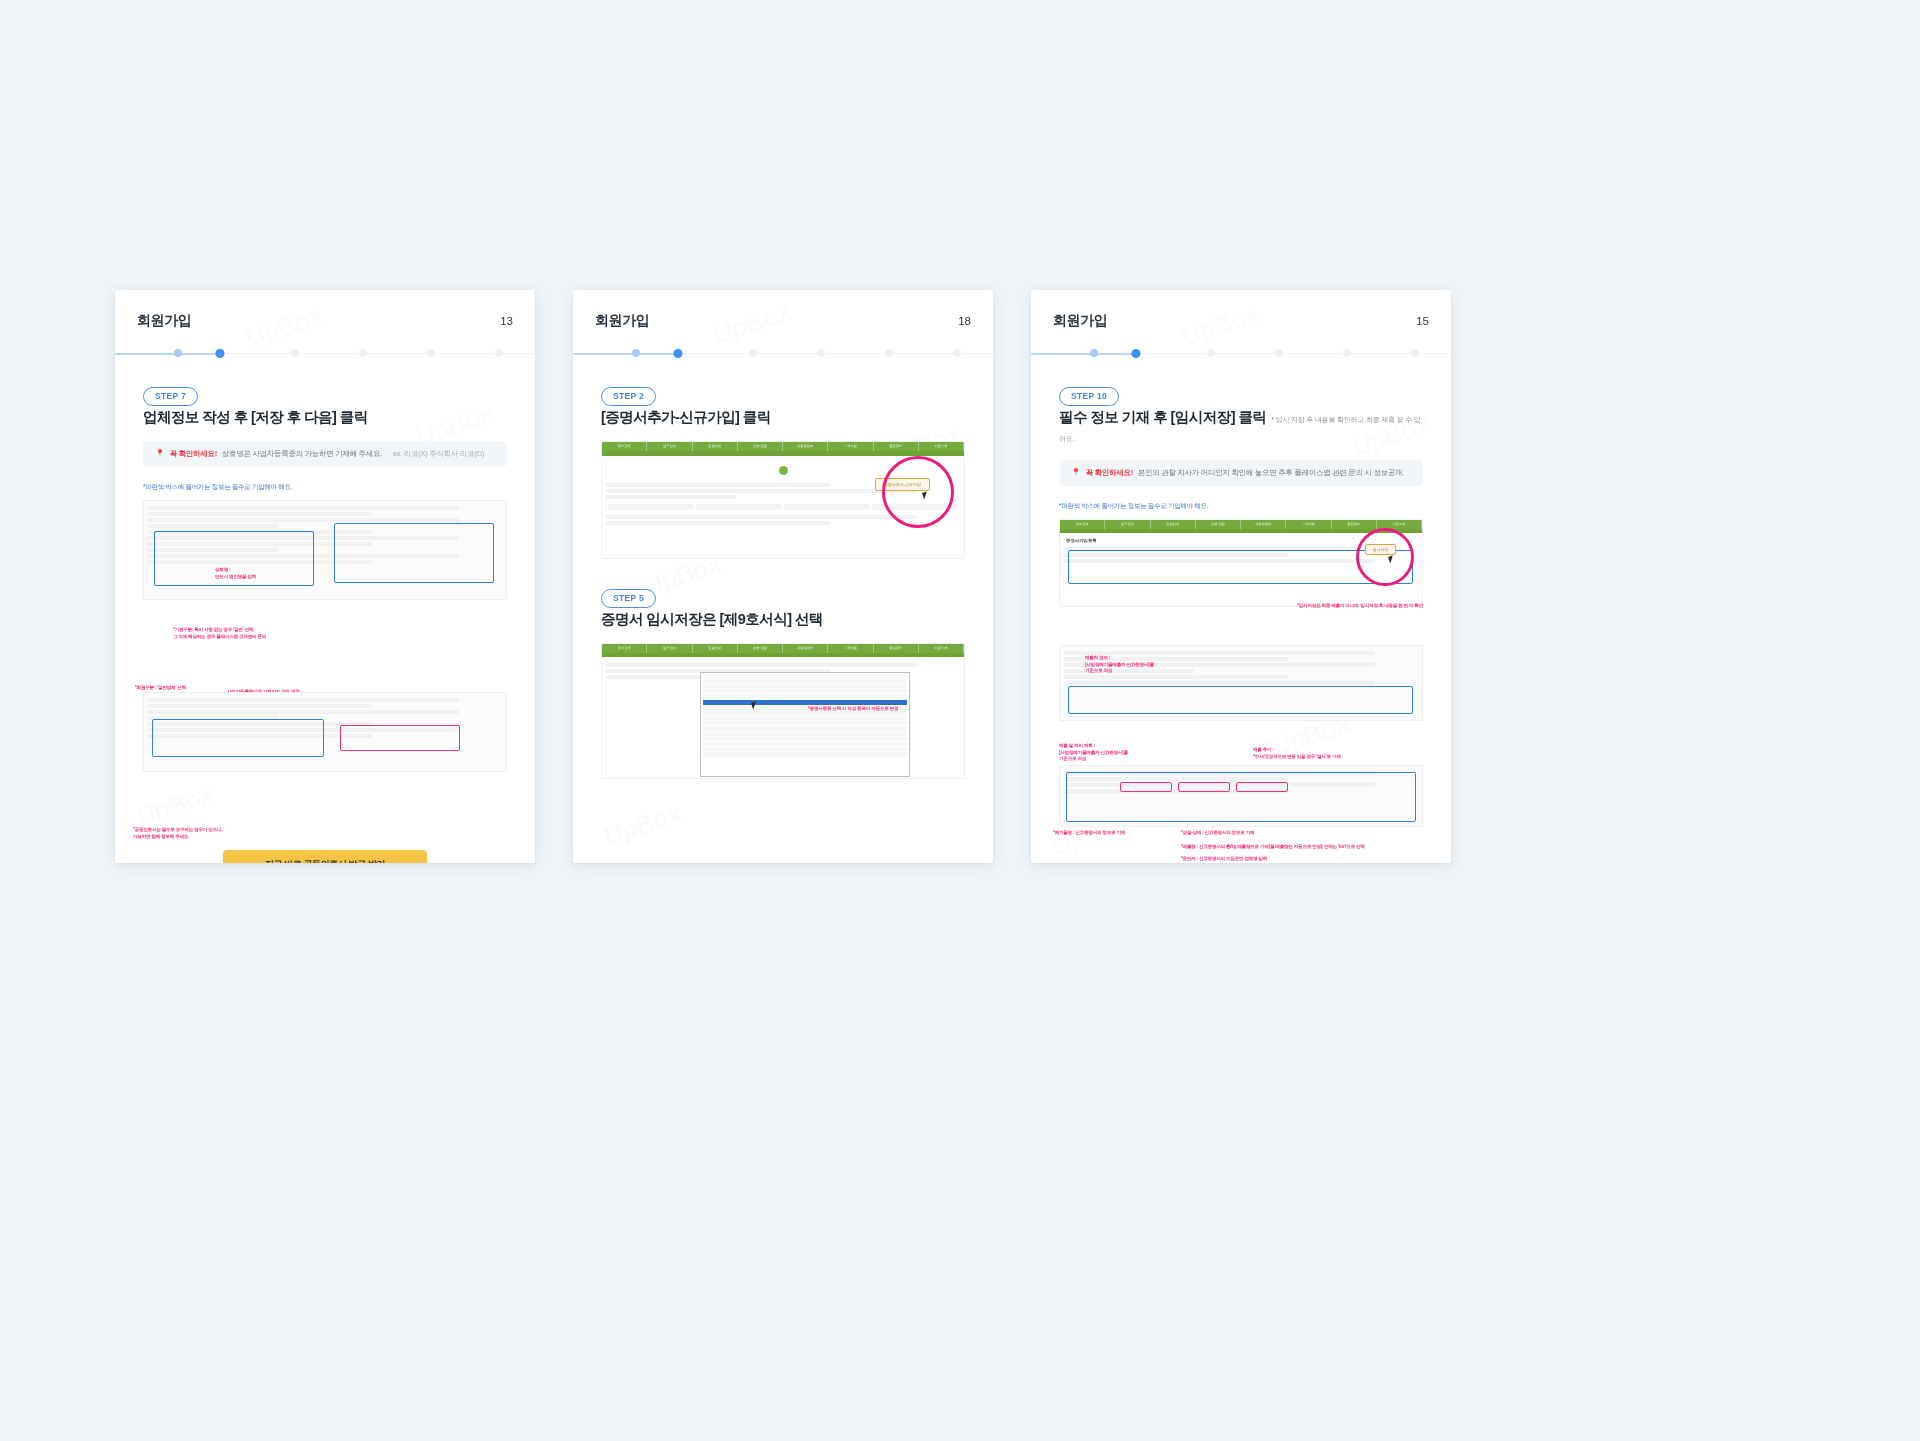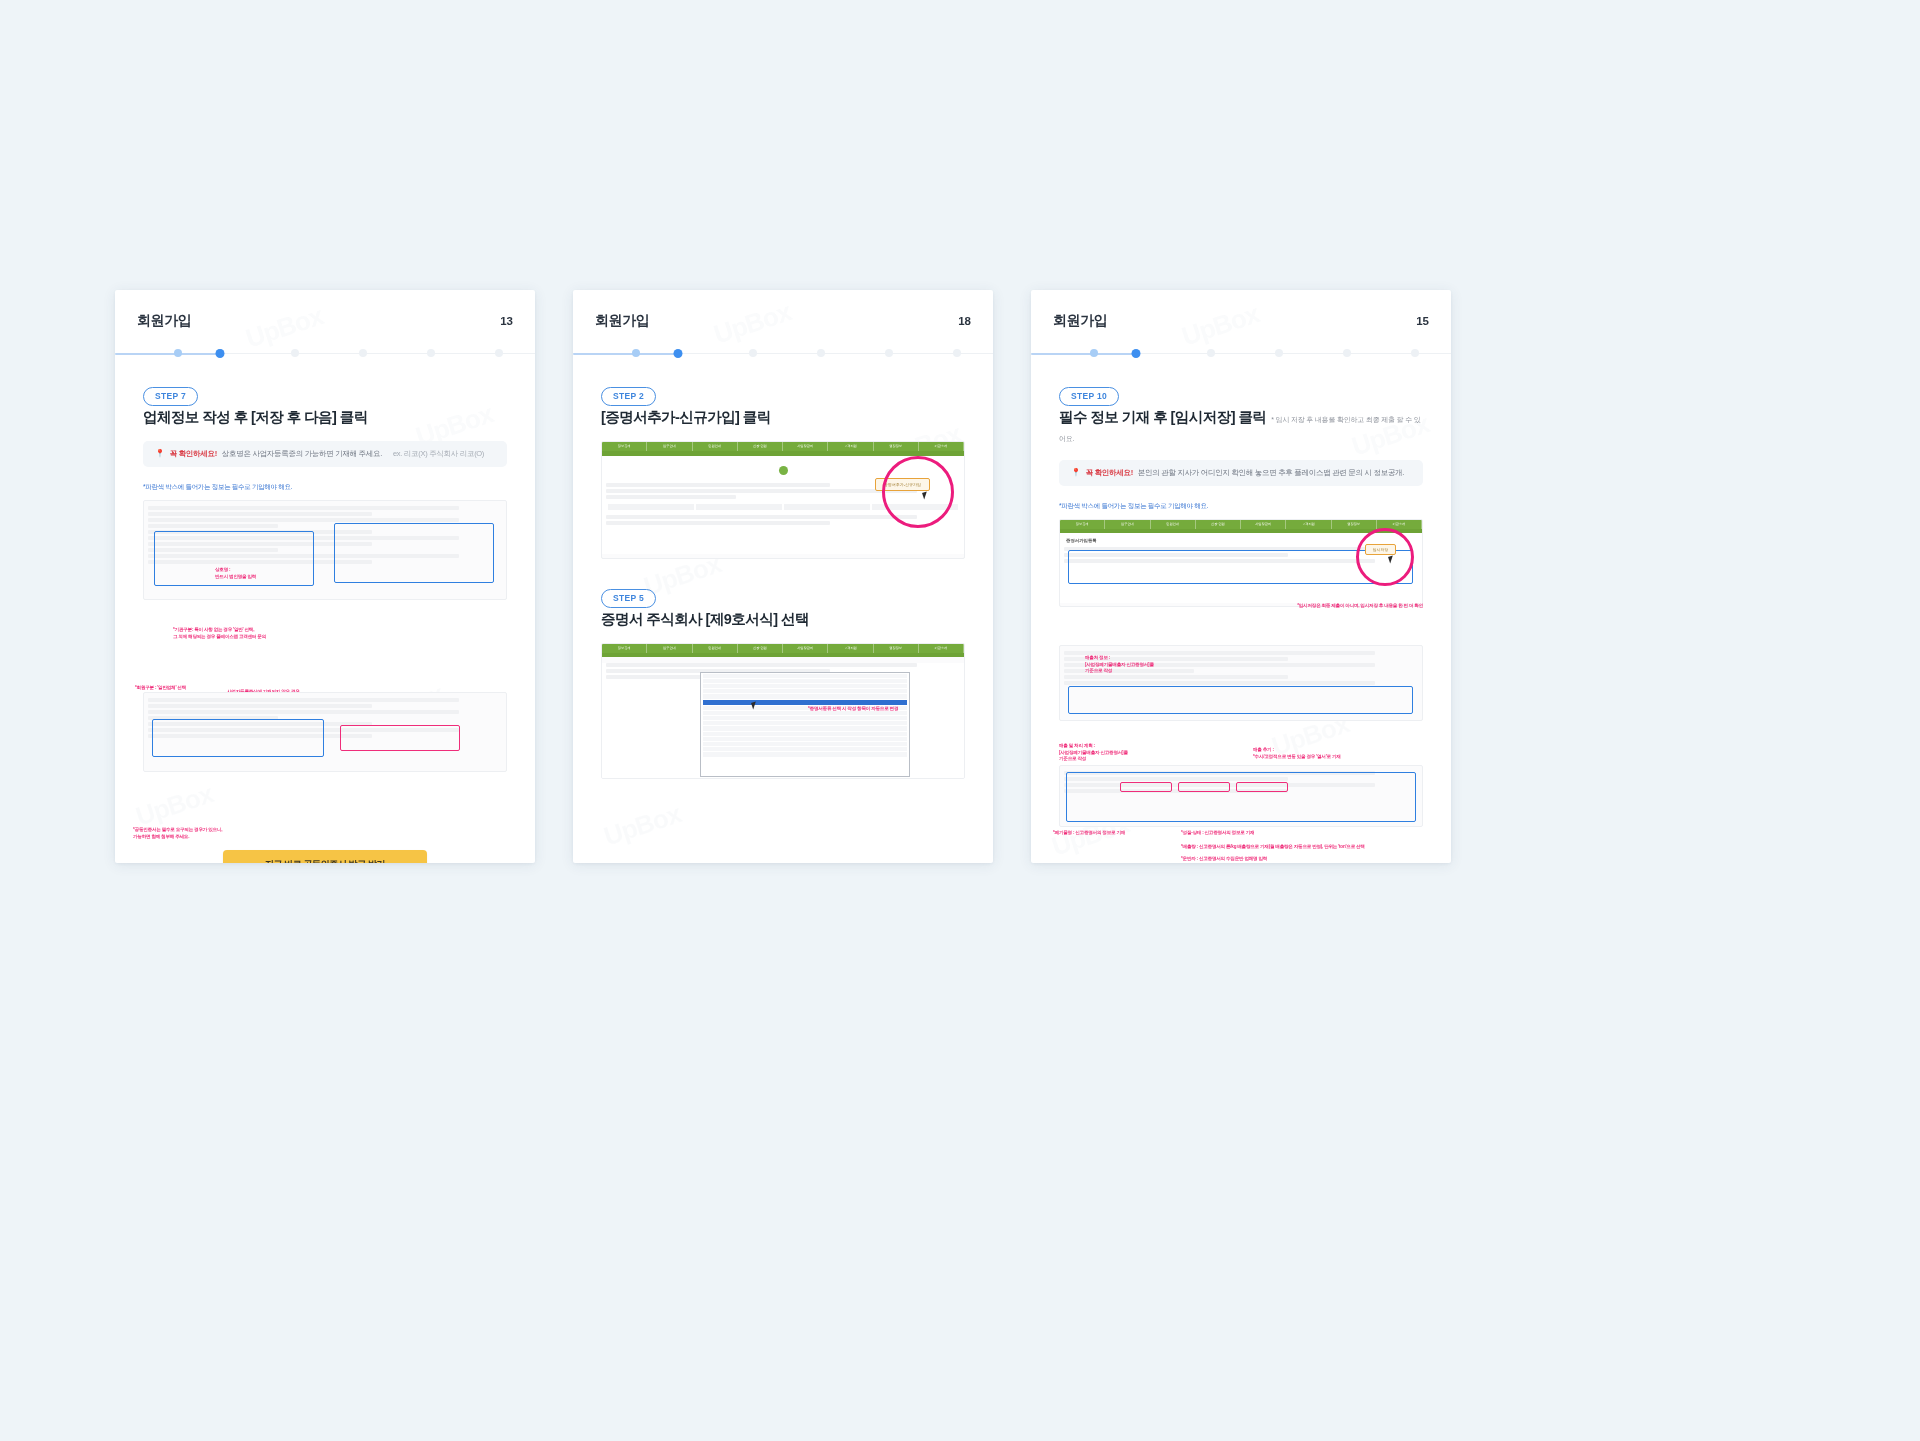--- a/index.html
+++ b/index.html
@@ -33,21 +33,21 @@
     font-size: 26px; font-weight: bold; letter-spacing: -1px;
     color: #8aa0b5; transform: rotate(-18deg); white-space: nowrap;
   }
 
   
   .pg-header {
     position: relative; height: 62px; padding: 0 22px;
     display: flex; align-items: center; justify-content: space-between; gap: 36px;
   }
   .pg-title { font-size: 14px; font-weight: bold; color: #2b3440; letter-spacing: -.4px; }
-  .pg-num   { font-size: 11.5px; font-weight: bold; color: #2b3440; }
+  .pg-num   { font-size: 11.5px; font-weight: normal; color: #2b3440; }
 
   
   .rail { position: relative; height: 3px; margin: 0; }
   .rail .track {
     position: absolute; left: 0; right: 0; top: 1px; height: 1px; background: #eef1f4;
   }
   .rail .fill {
     position: absolute; left: 0; top: 0.5px; height: 2px; background: #b9d4f5; border-radius: 2px;
   }
   .rail .dot {
@@ -280,21 +280,21 @@
           <div class="rowline m"></div>
         </div>
         <div style="position:absolute;right:34px;top:36px;border:1px solid #e8a33a;background:#fdf6e8;border-radius:2px;padding:3px 8px;font-size:4px;color:#9a7423;">증명서추가-신규가입</div>
         <div class="circle-hi" style="right:10px;top:14px;width:72px;height:72px;"></div>
         <div class="cursor" style="right:36px;top:50px;"></div>
       </div>
 
       <div style="margin-top:28px;">
         <div class="step-badge">STEP 5</div>
         <div class="step-head">
-          <span>증명서 주식회사 [제9호서식] 선택</span>
+          <span>증명서 임시저장은 [제9호서식] 선택</span>
         </div>
       </div>
 
       
       <div class="shot" style="margin-top:14px;height:136px;">
         <div class="greenbar-row">
           <i>정보공개</i>
             <i>업무안내</i>
             <i>민원안내</i>
             <i>신청·민원</i>

